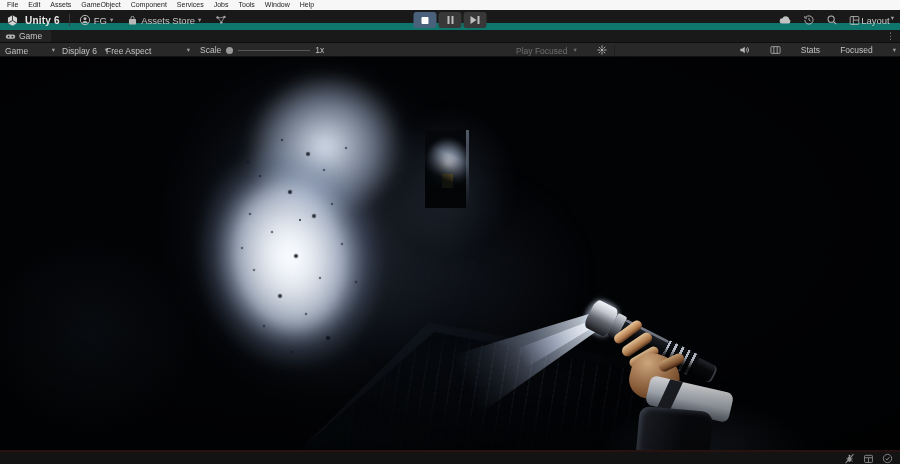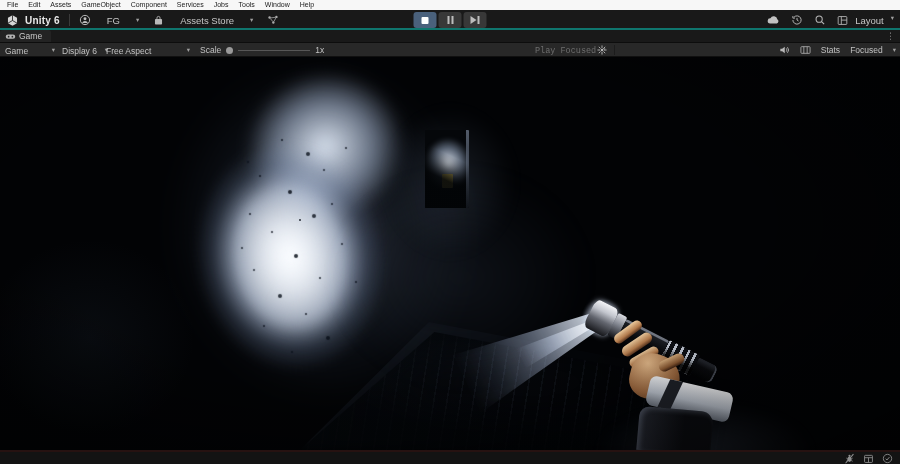--- a/index.html
+++ b/index.html
@@ -5,60 +5,60 @@
   * { box-sizing: border-box; }
   html,body { margin:0; padding:0; background:#000; }
   body { width:900px; height:464px; font-family:"Liberation Sans", sans-serif; -webkit-font-smoothing:antialiased; }
   .window { position:relative; width:900px; height:464px; overflow:hidden; background:#141414; }
 
   
   .menubar { position:absolute; top:0; left:0; right:0; height:10px; background:#f7f7f7; display:flex; align-items:center; padding-left:2px; }
   .menu-item { font-size:7px; line-height:10px; color:#1b1b1b; padding:0 5px; white-space:nowrap; cursor:default; }
 
   
-  .toolbar { position:absolute; top:10px; left:0; right:0; height:20px; background:#191919; border-bottom:2px solid #0f766e; }
+  .toolbar { position:absolute; top:10px; left:0; right:0; height:20px; background:#191919; border-bottom:7px solid #0f766e; }
   .tb-left { position:absolute; left:6px; top:0; height:20px; display:flex; align-items:center; gap:6px; }
   .product { font-size:10px; font-weight:bold; color:#e9e9e9; letter-spacing:.2px; }
   .tb-sep { width:1px; height:12px; background:#3a3a3a; margin:0 3px; }
-  .tb-widget { display:flex; align-items:center; gap:16px; font-size:9.5px; color:#c6c6c6; cursor:default; }
+  .tb-widget { display:flex; align-items:center; gap:3px; font-size:9.5px; color:#c6c6c6; cursor:default; }
   .caret { font-size:6.5px; color:#9f9f9f; line-height:1; }
   .icon { display:inline-flex; align-items:center; justify-content:center; }
 
   .play-group { position:absolute; left:50%; top:2px; transform:translateX(-50%); display:flex; gap:2px; }
   .play-btn { width:23px; height:16px; background:#383838; border-radius:3px; display:flex; align-items:center; justify-content:center; }
   .play-btn.active { background:#4a617c; }
   .stop-square { width:7px; height:7px; background:#ffffff; border-radius:1px; }
   .pause-bars { display:flex; gap:2px; }
   .pause-bars i { display:block; width:2px; height:8px; background:#bdbdbd; }
   .step-shape { display:flex; align-items:center; }
   .step-shape .tri { width:0; height:0; border-top:4px solid transparent; border-bottom:4px solid transparent; border-left:6px solid #bdbdbd; }
   .step-shape .bar { width:2px; height:8px; background:#bdbdbd; margin-left:1px; }
 
   .tb-right { position:absolute; right:6px; top:0; height:20px; display:flex; align-items:center; gap:11px; }
-  .layout-widget { display:flex; align-items:flex-start; gap:7px; font-size:9.5px; color:#c6c6c6; }
+  .layout-widget { display:flex; align-items:flex-start; gap:1px; font-size:9.5px; color:#c6c6c6; }
 
   
   .tabbar { position:absolute; top:30px; left:0; right:0; height:13px; background:#191919; border-bottom:1px solid #0d0d0d; }
   .tab { position:absolute; left:0; top:0; height:12px; background:#232323; display:flex; align-items:center; gap:3px; padding:0 9px 0 5px; border-radius:2px 2px 0 0; }
   .tab-label { font-size:8.5px; color:#c9c9c9; }
   .tab-overflow { position:absolute; right:5px; top:0; font-size:9px; line-height:13px; color:#8c8c8c; }
 
   
   .gamebar { position:absolute; top:43px; left:0; right:0; height:14px; background:#282828; border-bottom:1px solid #101010; font-size:8.5px; color:#c2c2c2; }
   .gb-dd { position:absolute; top:0; height:14px; display:flex; align-items:center; }
   .gb-dd .lbl { padding-top:1px; }
   .gb-dd .caret { margin-left:4px; }
   .gb-scale { position:absolute; left:200px; top:0; height:14px; display:flex; align-items:center; gap:5px; }
   .scale-knob { width:7px; height:7px; border-radius:50%; background:#9a9a9a; }
   .scale-track { width:72px; height:1px; background:#575757; }
-  .gb-playfocused { left:535px; color:#6e6e6e;font-family:Liberation Mono, monospace; }
+  .gb-playfocused { left:516px; color:#6e6e6e; }
   .gb-playfocused .caret { color:#6e6e6e; }
   .gb-capture { position:absolute; left:597px; top:2px; }
   .gb-vsep { position:absolute; left:614px; top:2px; width:1px; height:10px; background:#1c1c1c; }
-  .gb-right { position:absolute; right:4px; top:0; height:14px; display:flex; align-items:center; gap:10px; }
+  .gb-right { position:absolute; right:4px; top:0; height:14px; display:flex; align-items:center; gap:20px; }
 
   
   .viewport { position:absolute; top:57px; left:0; width:900px; height:393px; background:#020305; overflow:hidden; }
   .layer { position:absolute; }
 
   .corner-sheen { left:-60px; top:140px; width:300px; height:280px;
     background:radial-gradient(closest-side, rgba(70,90,115,0.10), transparent 70%); }
 
   .wall-halo { left:170px; top:5px; width:300px; height:340px; border-radius:50%;
     background:radial-gradient(closest-side, rgba(140,160,195,0.30), rgba(90,110,145,0.12) 60%, transparent 100%);

